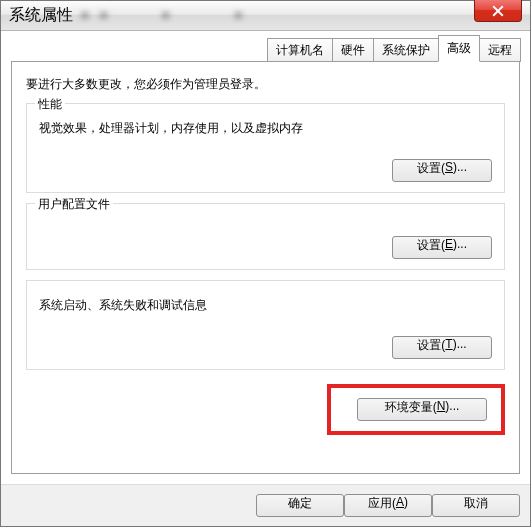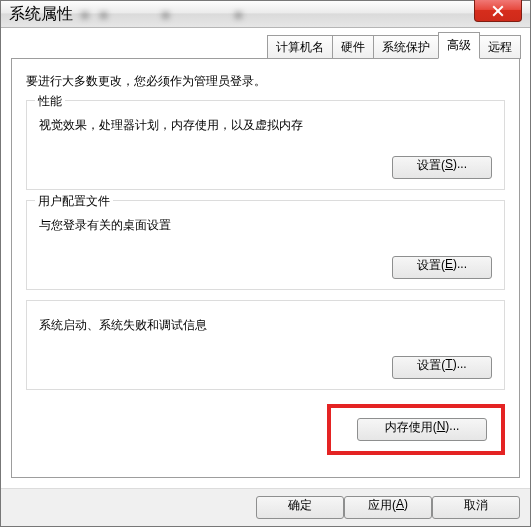--- a/index.html
+++ b/index.html
@@ -99,21 +99,20 @@
           <div class="btn">
             <span>设置(</span>
               <span class="accel">S</span>
               <span>)...</span>
           </div>
         </div>
       </div>
 
       <div class="group">
         <span class="gtitle">用户配置文件</span>
-        <div class="gbody">与您登录有关的桌面设置</div>
         <div class="gbtn-row">
           <div class="btn">
             <span>设置(</span>
               <span class="accel">E</span>
               <span>)...</span>
           </div>
         </div>
       </div>
 
       <div class="group">
@@ -123,21 +122,21 @@
             <span>设置(</span>
               <span class="accel">T</span>
               <span>)...</span>
           </div>
         </div>
       </div>
 
       <div class="env-row">
         <div class="env-highlight">
           <div class="btn">
-            <span>内存使用(</span>
+            <span>环境变量(</span>
               <span class="accel">N</span>
               <span>)...</span>
           </div>
         </div>
       </div>
 
     </div>
   </div>
 
   <div class="footer">

